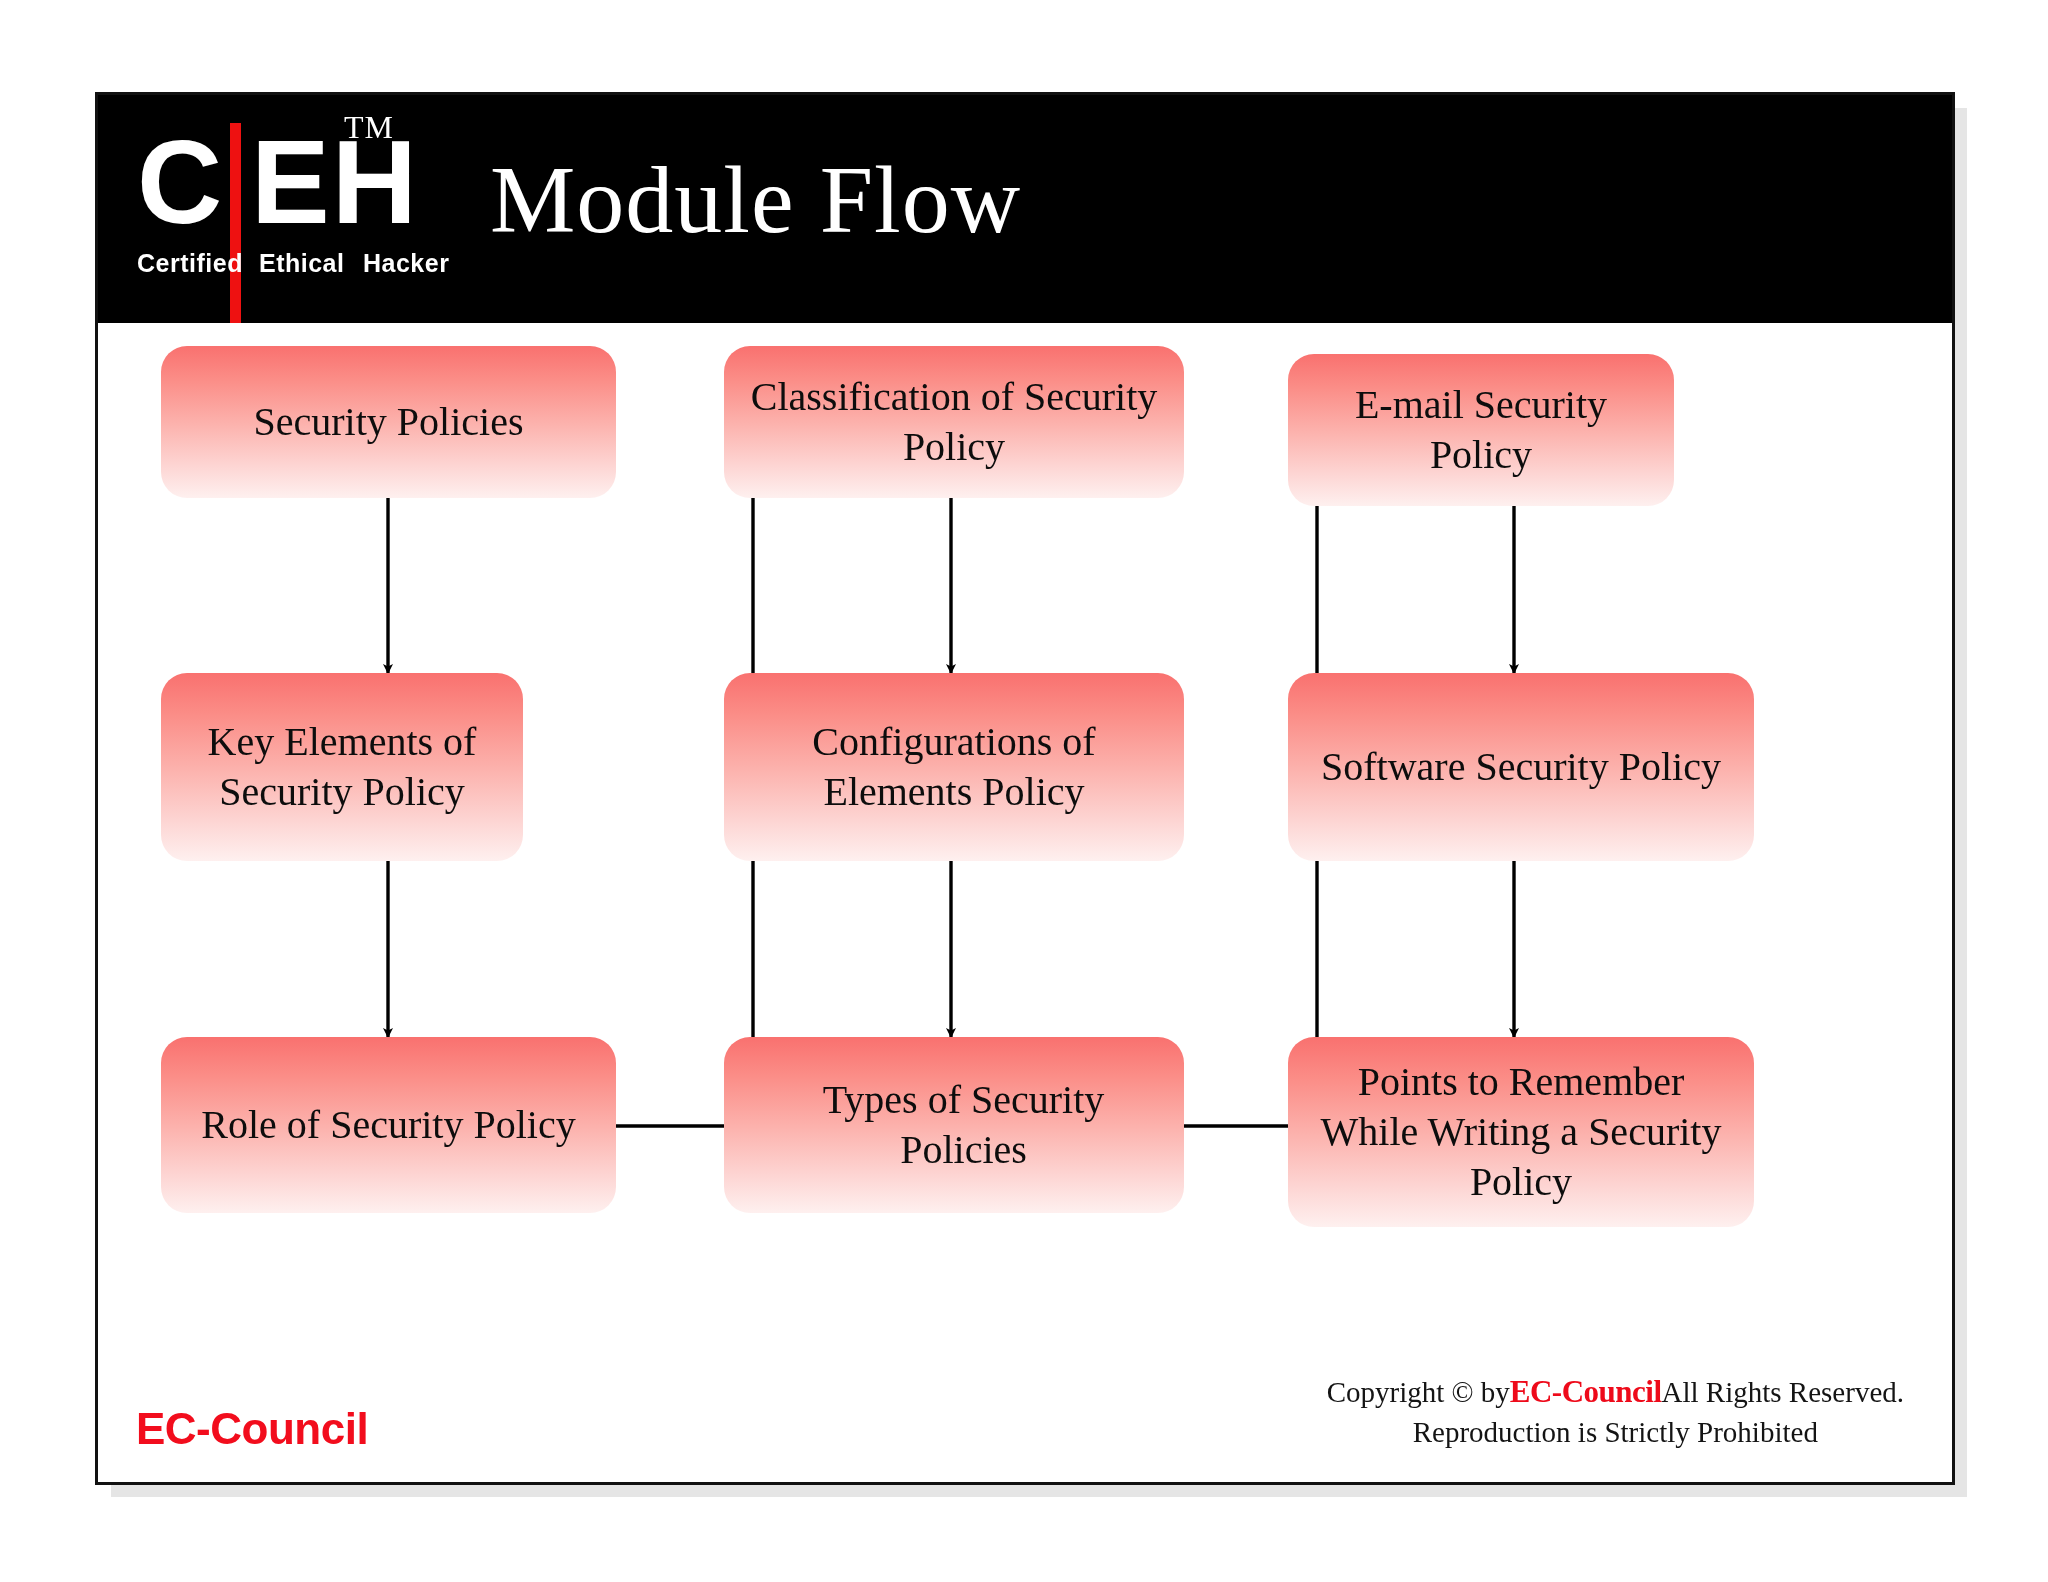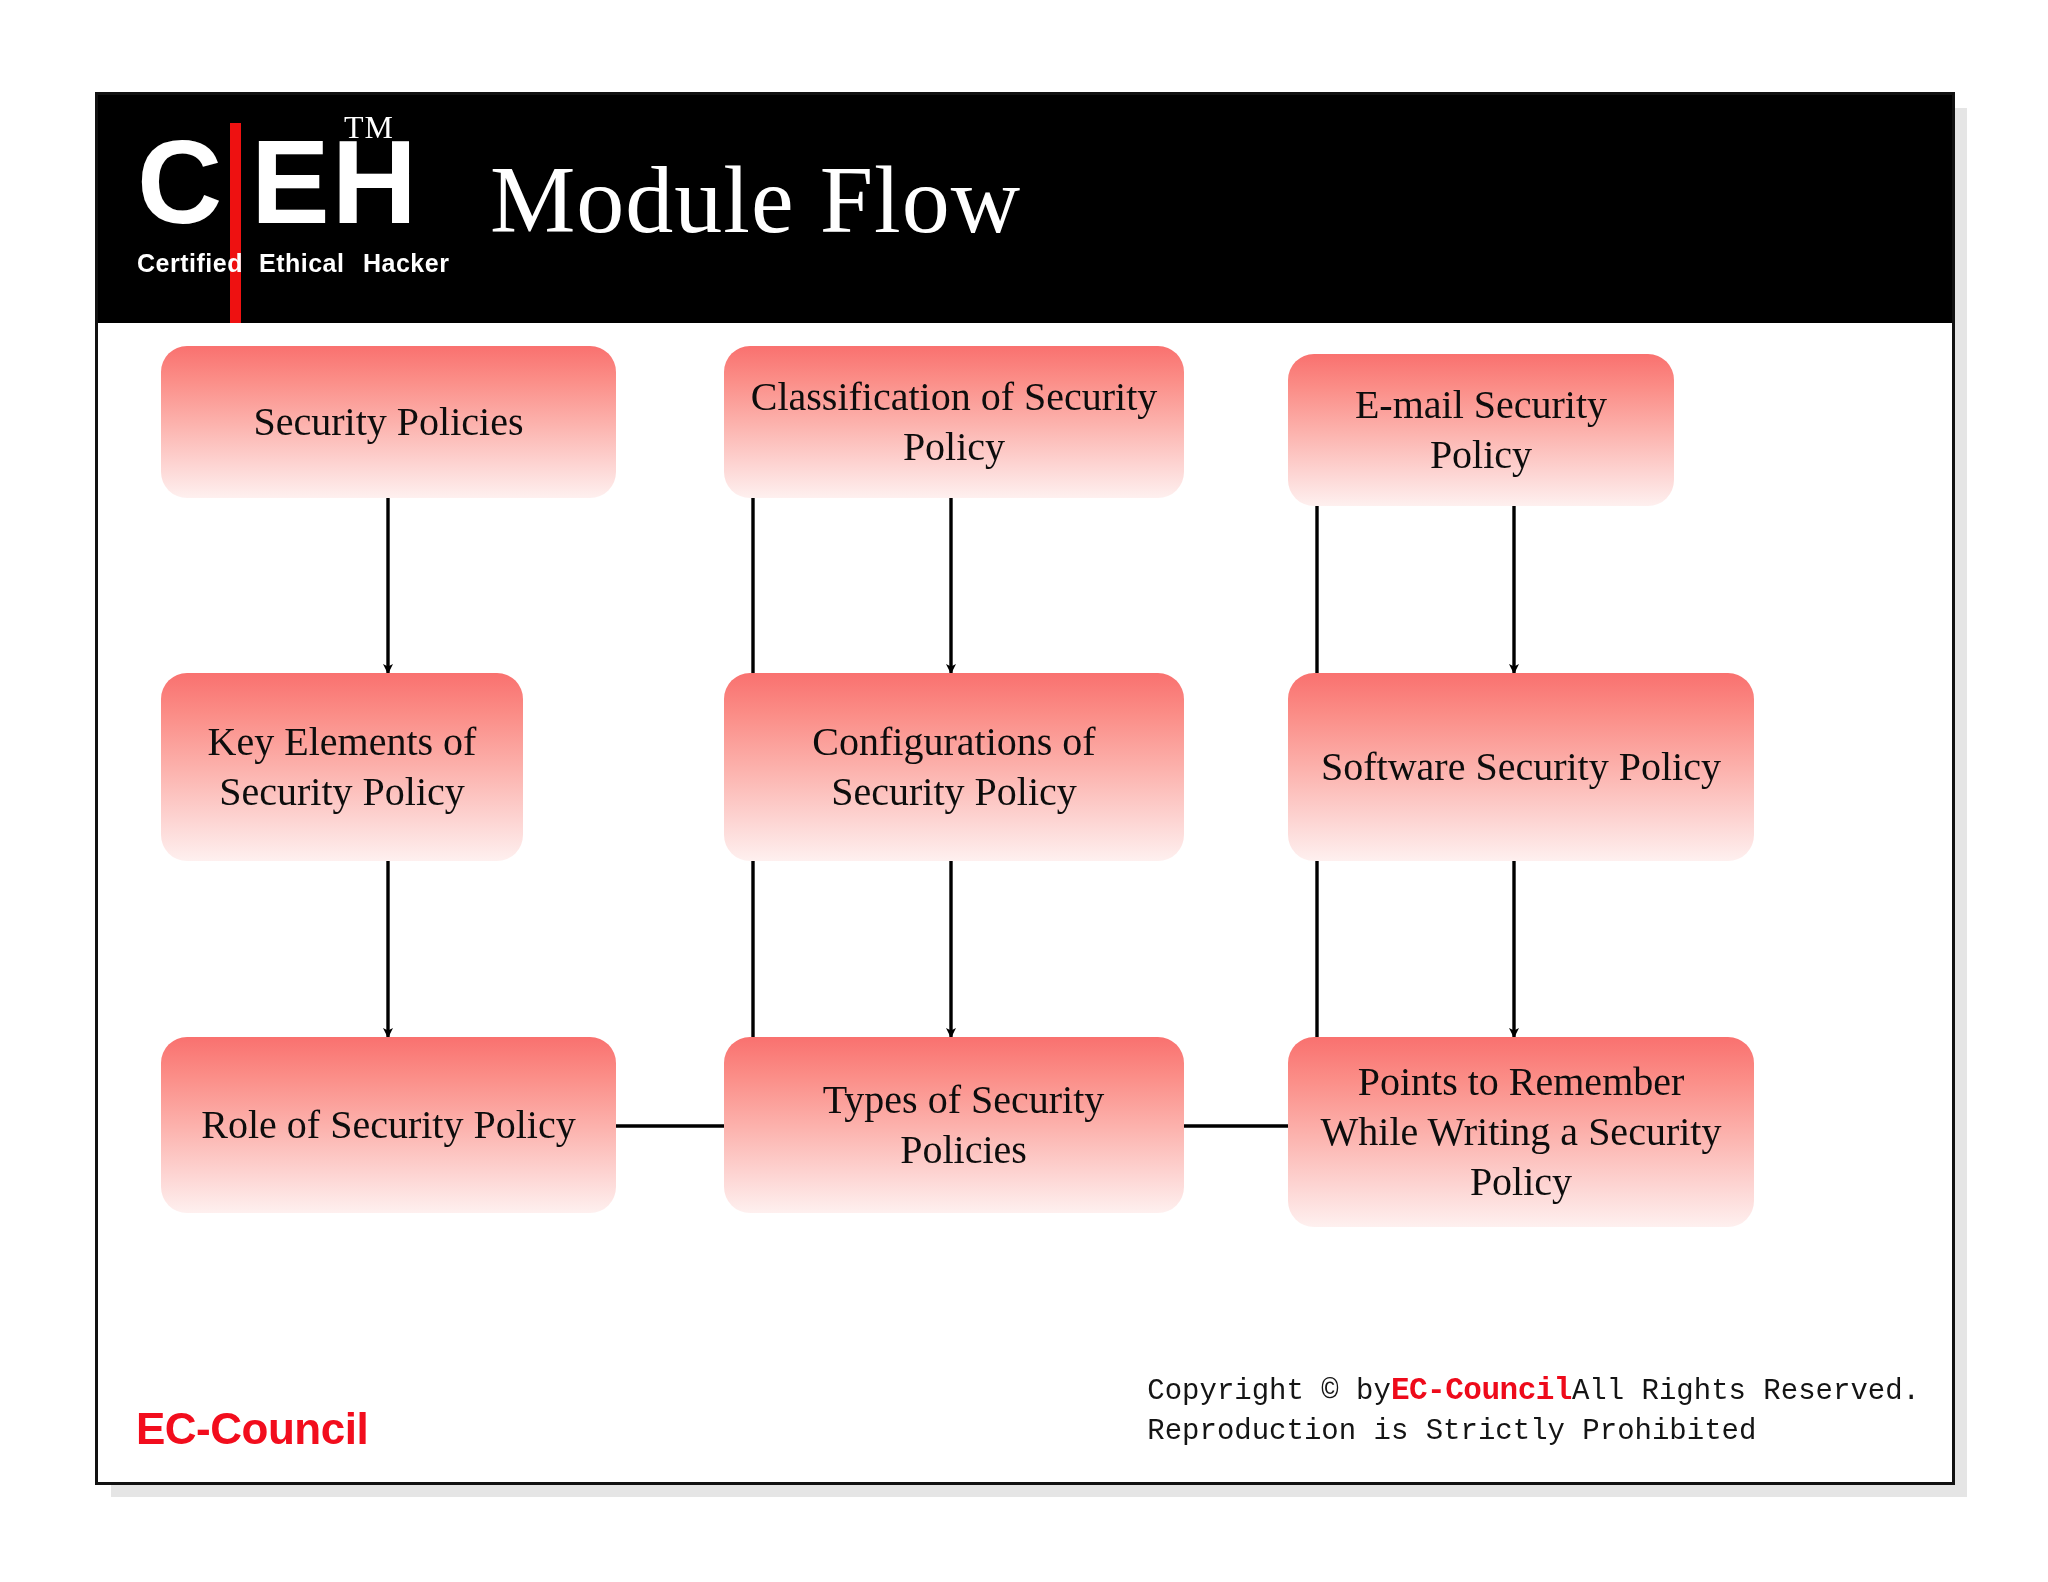--- a/index.html
+++ b/index.html
@@ -149,24 +149,24 @@
     left: 38px;
     bottom: 28px;
     color: #f20d1d;
     font-family: "Liberation Sans", sans-serif;
     font-weight: bold;
     font-size: 44px;
     letter-spacing: -0.5px;
   }
   #copyright {
     position: absolute;
-    right: 32px;
+    right: 48px;
     bottom: 30px;
-    text-align: left;
-    font-family: Liberation Mono, monospace;
+    text-align: center;
+    font-family: Liberation Serif, serif;
     font-size: 29px;
     line-height: 40px;
     color: #141414;
   }
   #copyright .ec-red {
     color: #ee0a1a;
     font-weight: bold;
     font-size: 31px;
     letter-spacing: -0.5px;
   }
@@ -218,21 +218,21 @@
 
         <path d="M1080,803 L1219,803 L1219,88 L1259,88"></path>
       </g>
     </svg>
 
     <div class="node" style="left:63px;  top:23px;  width:455px; height:152px;">Security Policies</div>
     <div class="node" style="left:63px;  top:350px; width:362px; height:188px;">Key Elements of Security Policy</div>
     <div class="node" style="left:63px;  top:714px; width:455px; height:176px;">Role of Security Policy</div>
 
     <div class="node" style="left:626px; top:23px;  width:460px; height:152px;">Classification of Security Policy</div>
-    <div class="node" style="left:626px; top:350px; width:460px; height:188px;">Configurations of Security Policy</div>
+    <div class="node" style="left:626px; top:350px; width:460px; height:188px;">Configurations of Elements Policy</div>
     <div class="node" style="left:626px; top:714px; width:460px; height:176px;padding-left:37px;">Types of Security Policies</div>
 
     <div class="node" style="left:1190px; top:23px;  width:386px; height:152px;margin-top:8px;">E-mail Security Policy</div>
     <div class="node" style="left:1190px; top:350px; width:466px; height:188px;">Software Security Policy</div>
     <div class="node" style="left:1190px; top:714px; width:466px; height:190px;">Points to Remember While Writing a Security Policy</div>
   </div>
 
   <div id="footer">
     <div id="ec-logo-bl">EC-Council</div>
 

